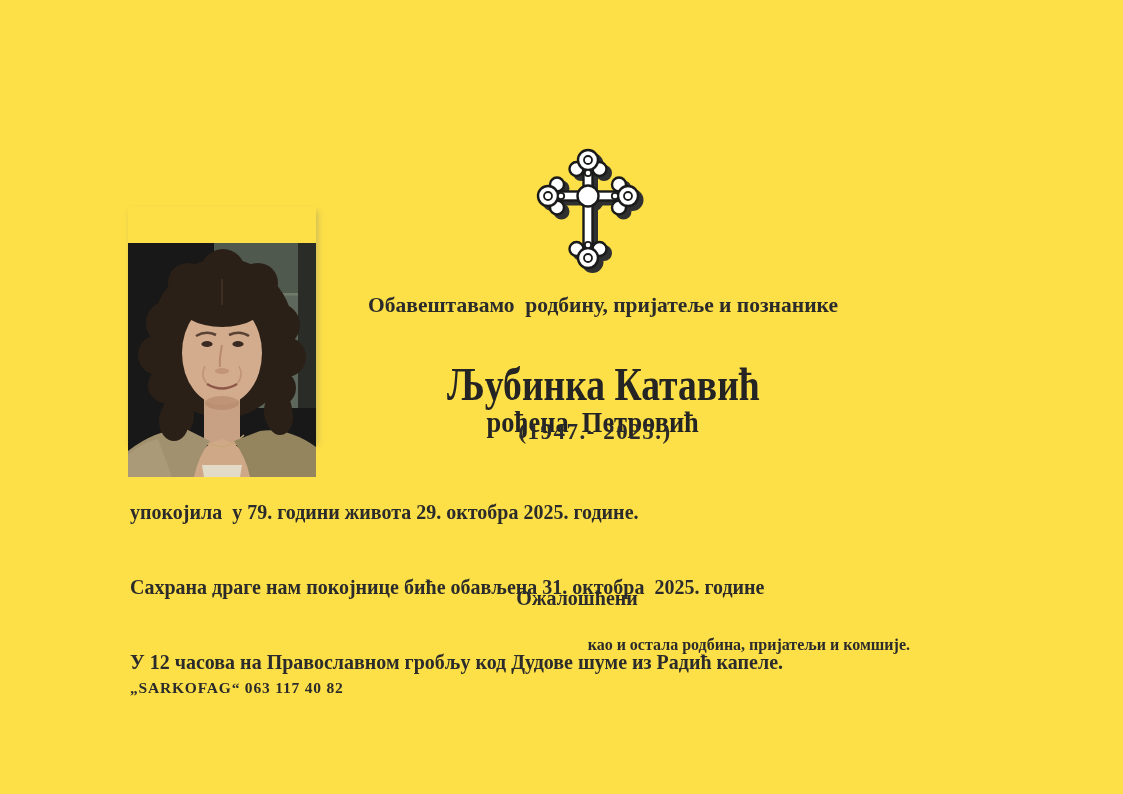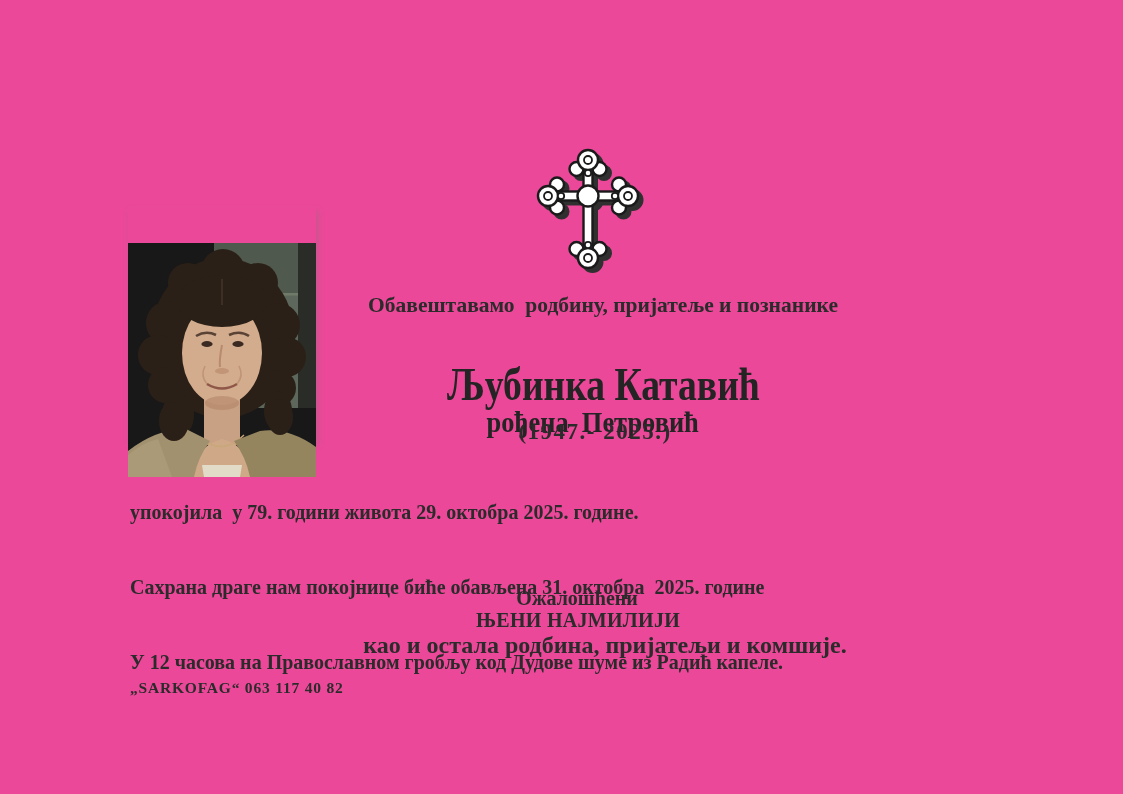--- a/index.html
+++ b/index.html
@@ -1,20 +1,20 @@
 <!DOCTYPE html>
 <html><head>
 <meta charset="utf-8">
 <style>
   html, body { margin: 0; padding: 0; }
   .page {
     position: relative;
     width: 1123px;
     height: 794px;
-    background: #ec4899;
+    background: #fde047;
     font-family: "Liberation Serif", serif;
     color: #2b2b2b;
     overflow: hidden;
   }
   .abs { position: absolute; white-space: pre-wrap; }
   .b { font-weight: bold; }
   .center { text-align: center; }
 
   .cross-wrap { left: 536px; top: 110px; width: 112px; height: 128px; }
 
@@ -46,21 +46,21 @@
     left: 130px; top: 450px; width: 780px;
     font-size: 21.5px; line-height: 25px;
     transform: scaleX(0.93); transform-origin: left top;
   }
   .farewell {
     left: 300px; top: 551px; width: 560px; line-height: 30px;
     font-size: 25px; letter-spacing: 0.8px;
   }
   .mourn-label   { left: 277px; top: 587px; width: 600px; font-size: 20px; line-height: 22px; }
   .mourn-primary { left: 278px; top: 609px; width: 600px; font-size: 20px; line-height: 22px; letter-spacing: 0.3px; }
-  .mourn-secondary { left: 300px; top: 632px; width: 610px; font-size: 24px; line-height: 26px; }
+  .mourn-secondary { left: 300px; top: 632px; width: 610px; font-size: 16px; line-height: 26px; text-align: right; }
   .footer-line {
     left: 130px; top: 678px; width: 400px;
     font-size: 15.5px; line-height: 20px; letter-spacing: 0.8px;
   }
 </style>
 </head>
 <body>
 
 <div class="page">
 
@@ -188,18 +188,17 @@
   <div class="abs years-line center b">(1947.- 2025.)</div>
 
   <div class="abs details b">
     <div>упокојила  у 79. години живота 29. октобра 2025. године.</div>
     <div>Сахрана драге нам покојнице биће обављена 31. октобра  2025. године</div>
     <div>У 12 часова на Православном гробљу код Дудове шуме из Радић капеле.</div>
   </div>
 
 
   <div class="abs mourn-label center b">Ожалошћени</div>
-  <div class="abs mourn-primary center b">ЊЕНИ НАЈМИЛИЈИ</div>
   <div class="abs mourn-secondary center b">као и остала родбина, пријатељи и комшије.</div>
 
   <div class="abs footer-line b">„SARKOFAG“ 063 117 40 82</div>
 
 </div>
 
 </body></html>

